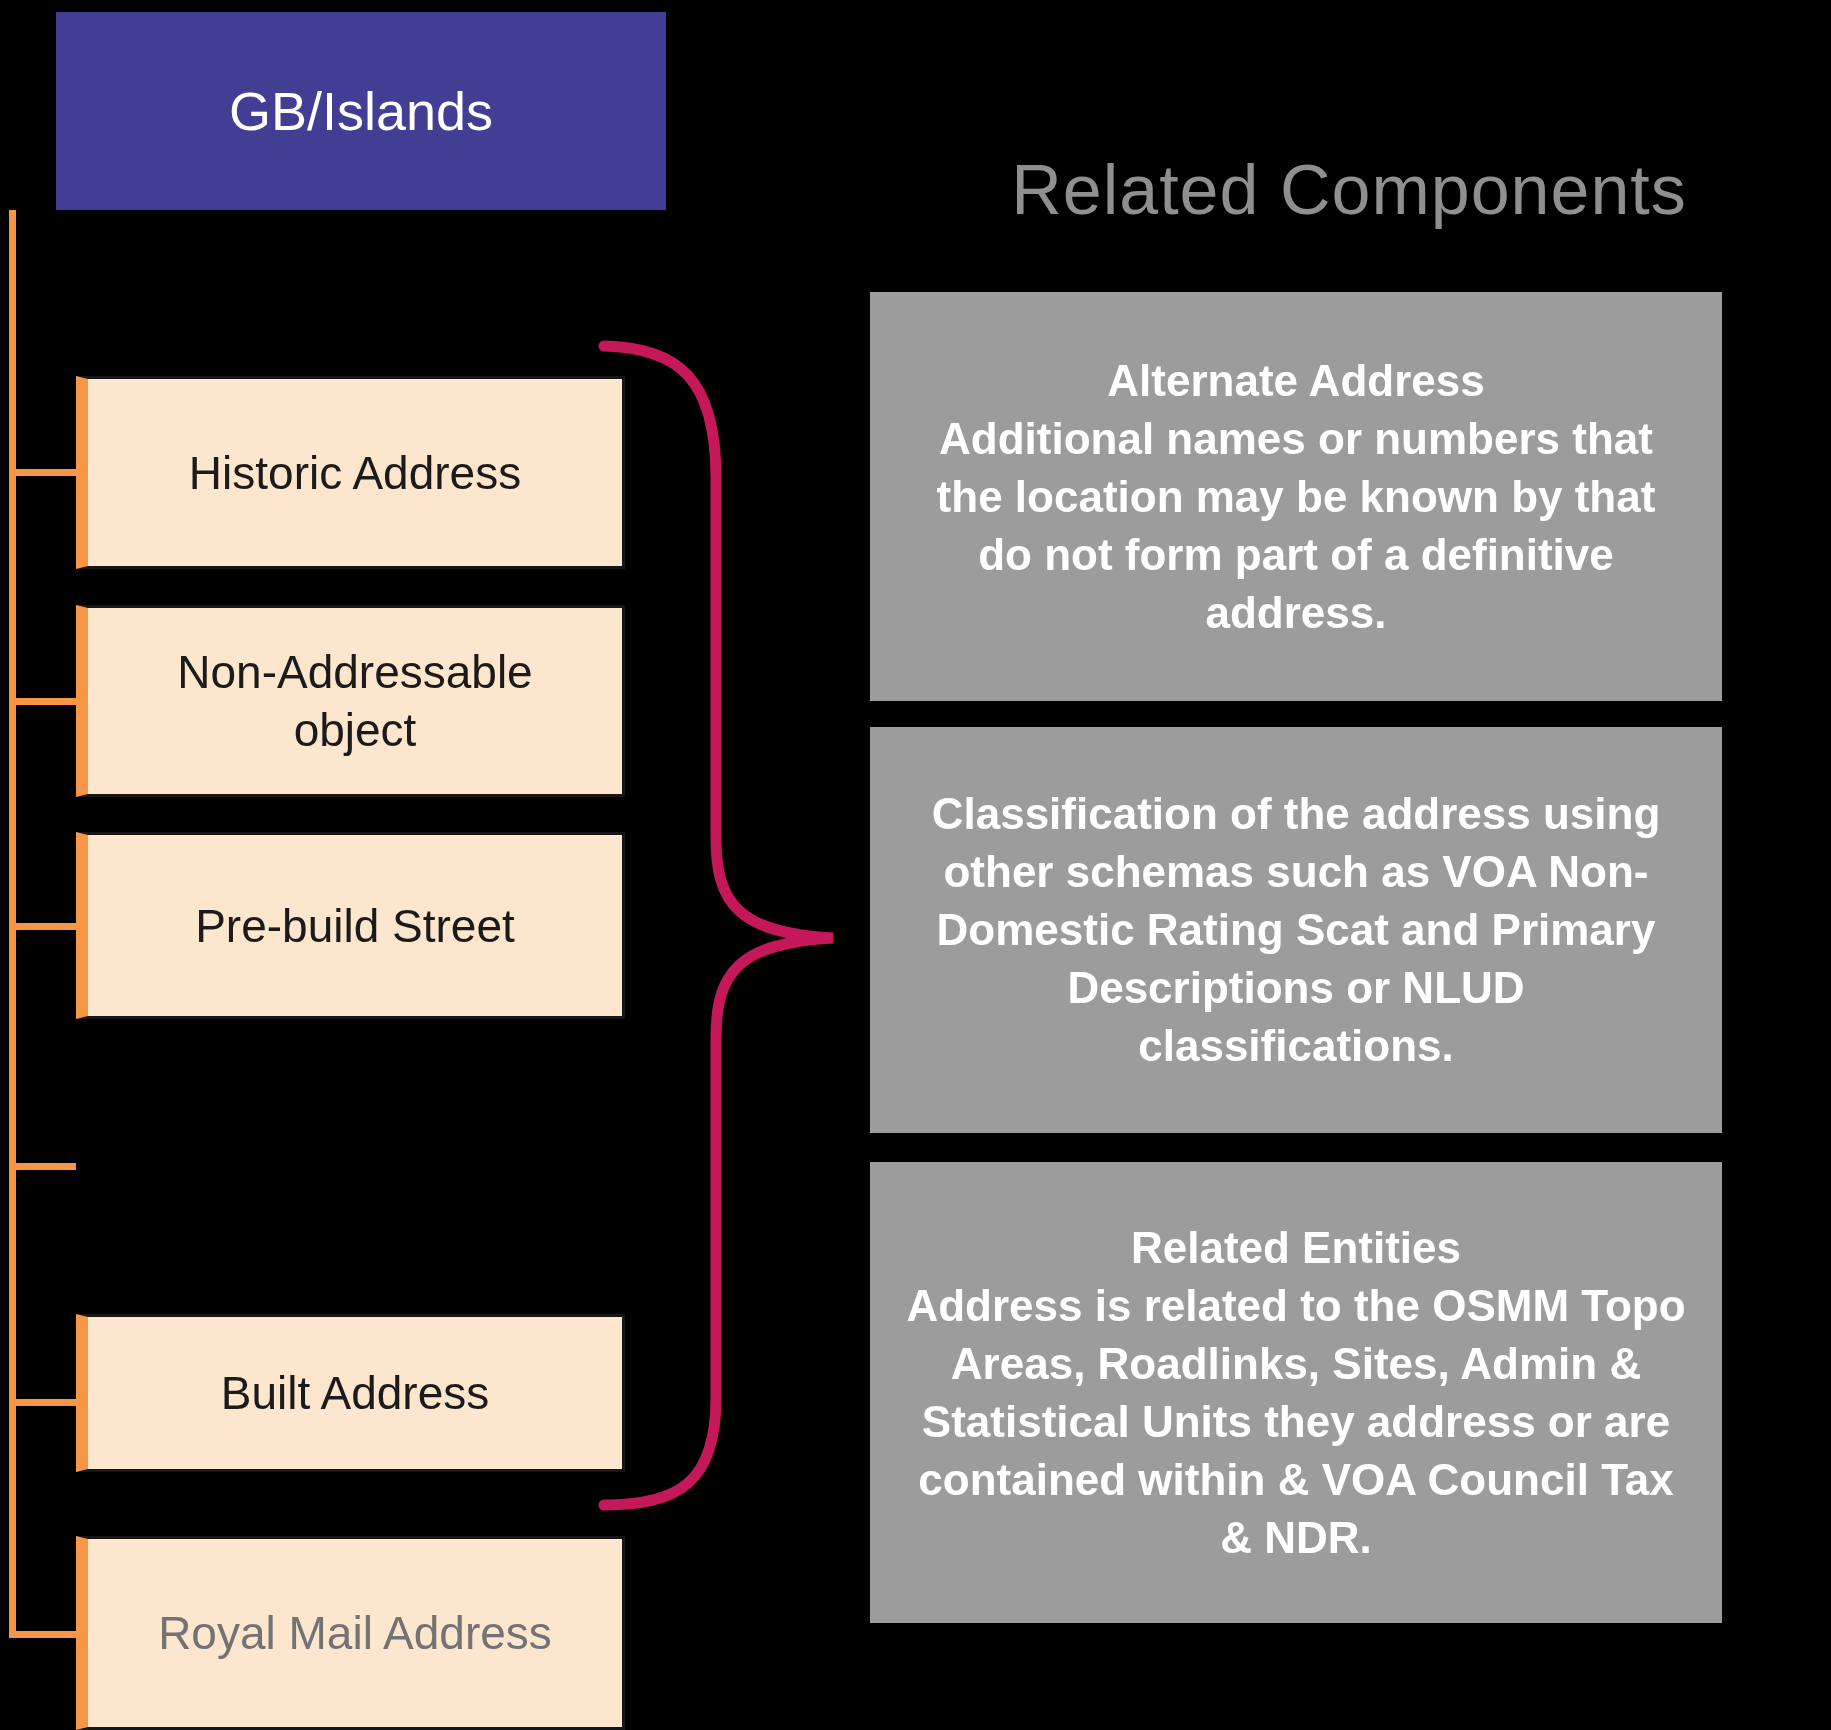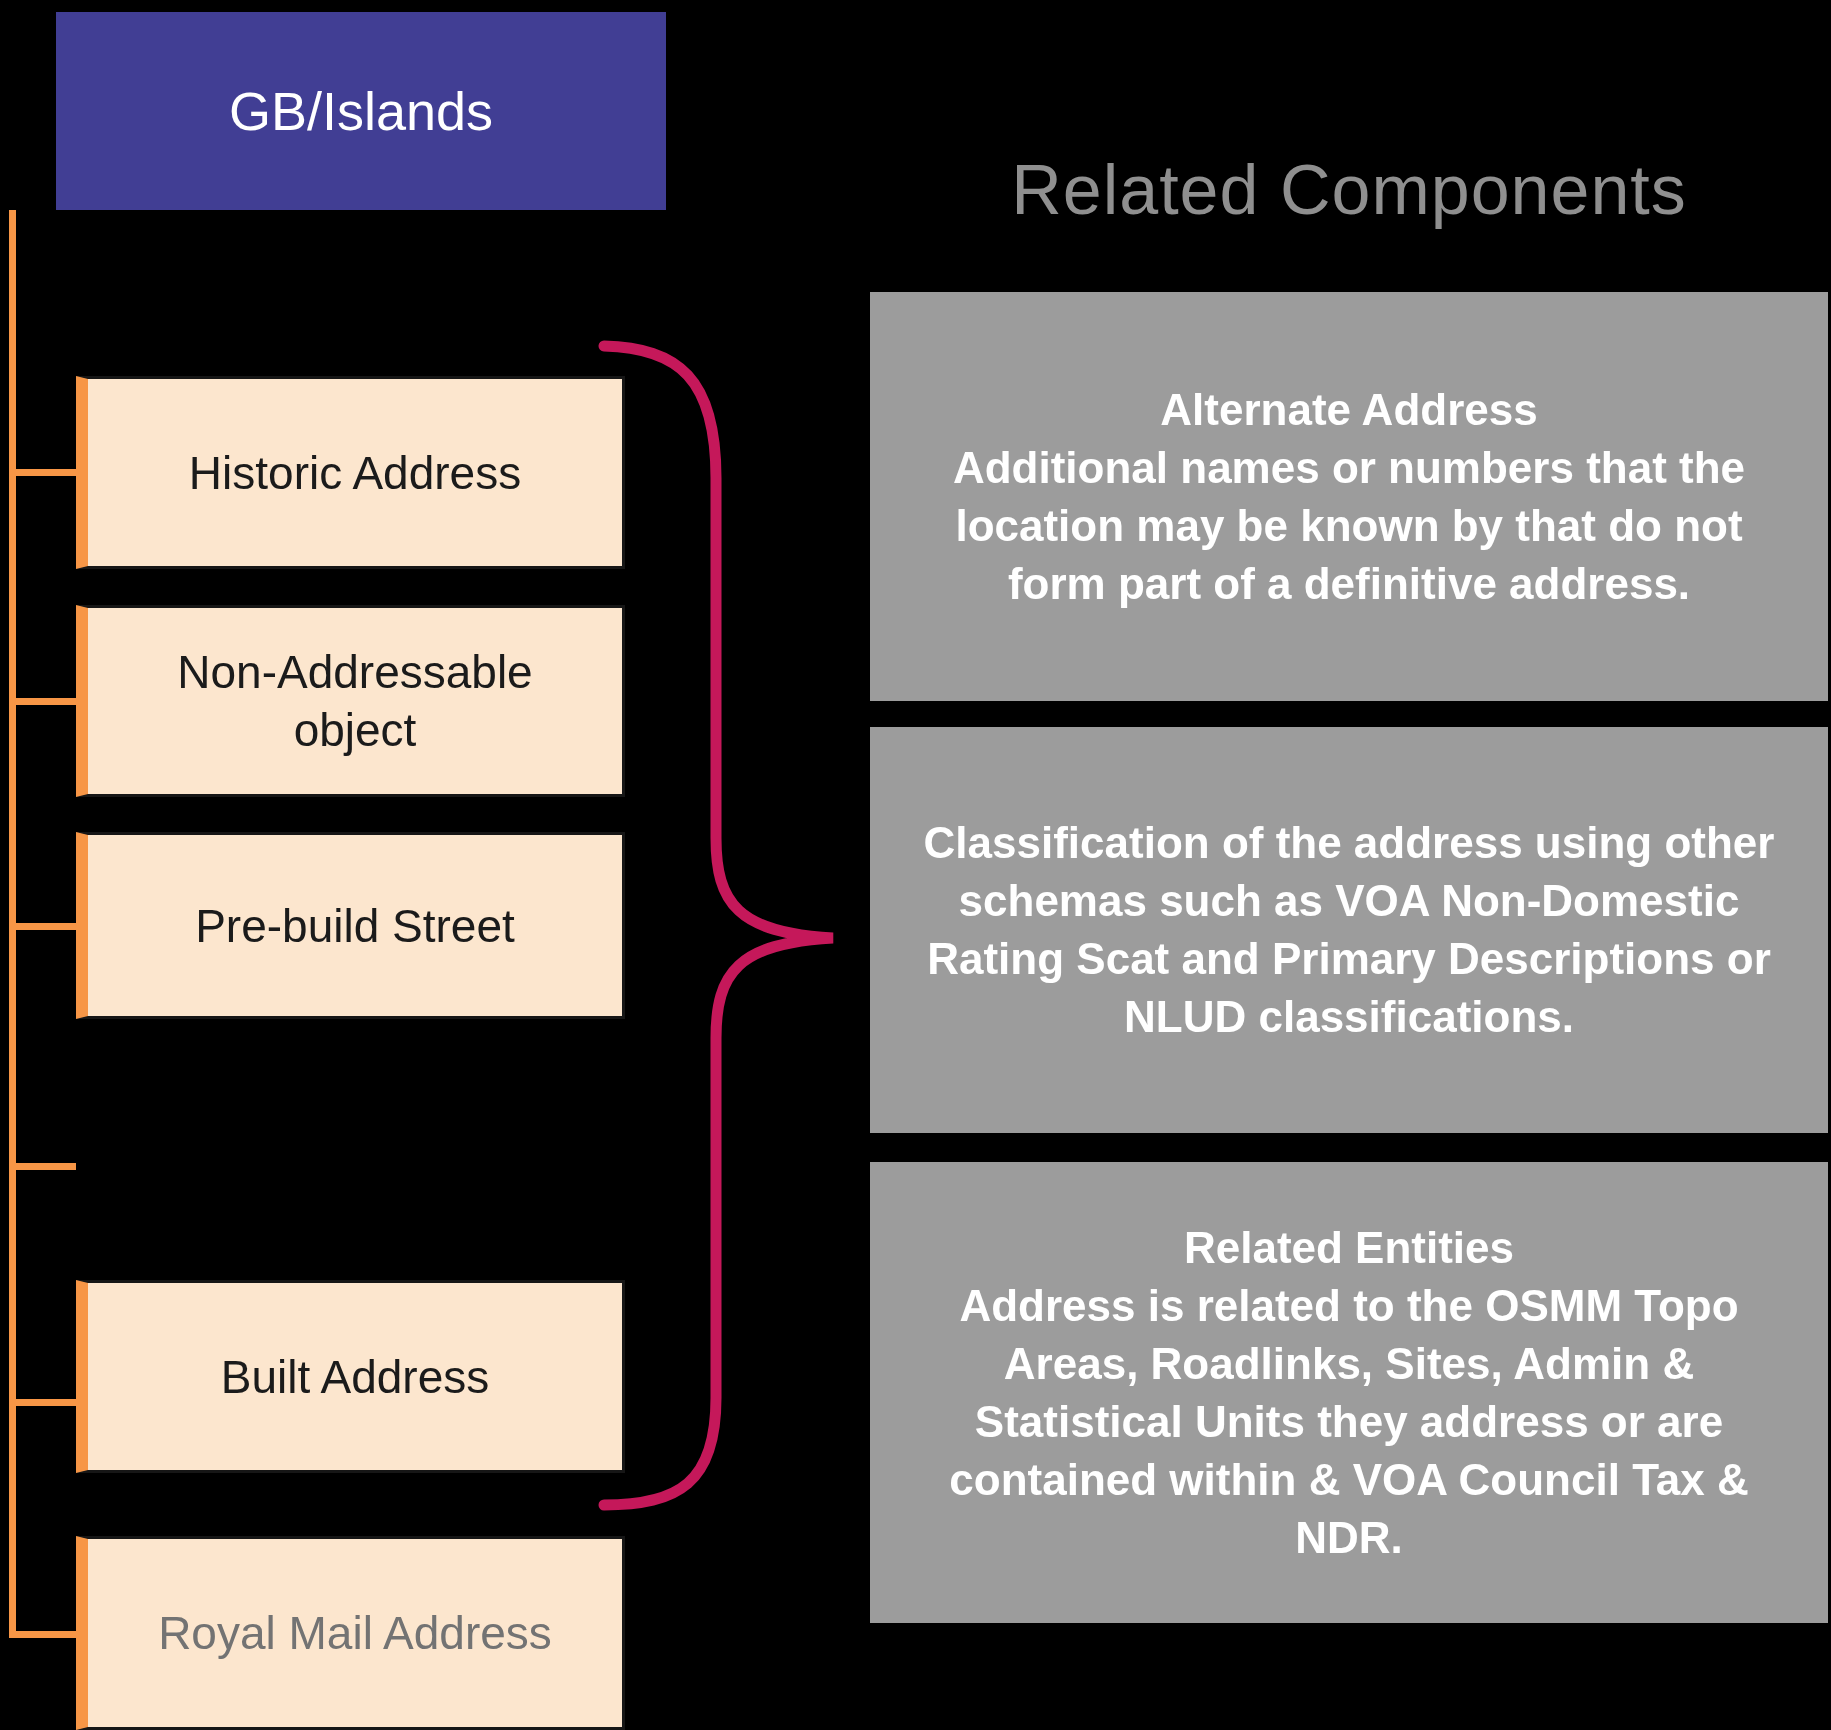--- a/index.html
+++ b/index.html
@@ -77,21 +77,21 @@
     left: 870px; top: 150px;
     width: 958px;
     text-align: center;
     font-size: 70px;
     color: #8F8F8F;
     letter-spacing: 1px;
   }
   .gray-box {
     position: absolute;
     left: 870px;
-    width: 958px;
+    width: 852px;
     background: #9C9C9C;
     color: #FFFFFF;
     display: flex;
     flex-direction: column;
     align-items: center;
     justify-content: center;
     text-align: center;
     box-sizing: border-box;
     padding: 25px 35px;
     font-size: 44px;
@@ -119,21 +119,21 @@
 
   <div class="tree-box" style="top:376px;height:193px">
     <span>Historic Address</span>
   </div>
   <div class="tree-box" style="top:605px;height:192px">
     <span>Non-Addressable object</span>
   </div>
   <div class="tree-box" style="top:832px;height:187px">
     <span>Pre-build Street</span>
   </div>
-  <div class="tree-box" style="top:1280px;height:193px">
+  <div class="tree-box" style="top:1314px;height:158px">
     <span>Built Address</span>
   </div>
   <div class="tree-box highlight" style="top:1536px;height:194px">
     <span>Royal Mail Address</span>
   </div>
 
   <svg class="brace" viewBox="0 0 250 1175" aria-hidden="true">
     <path d="M 6 8
              C 80 10, 118 40, 118 140
              L 118 500

